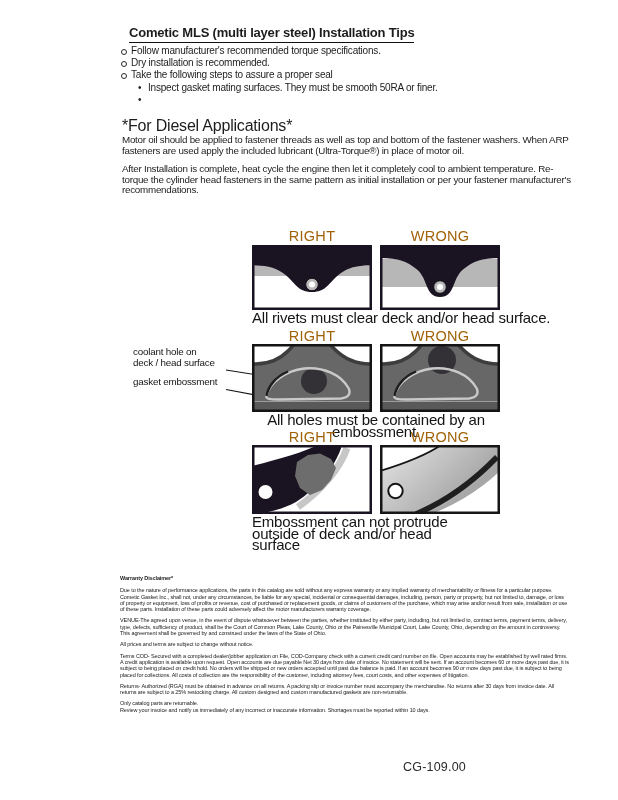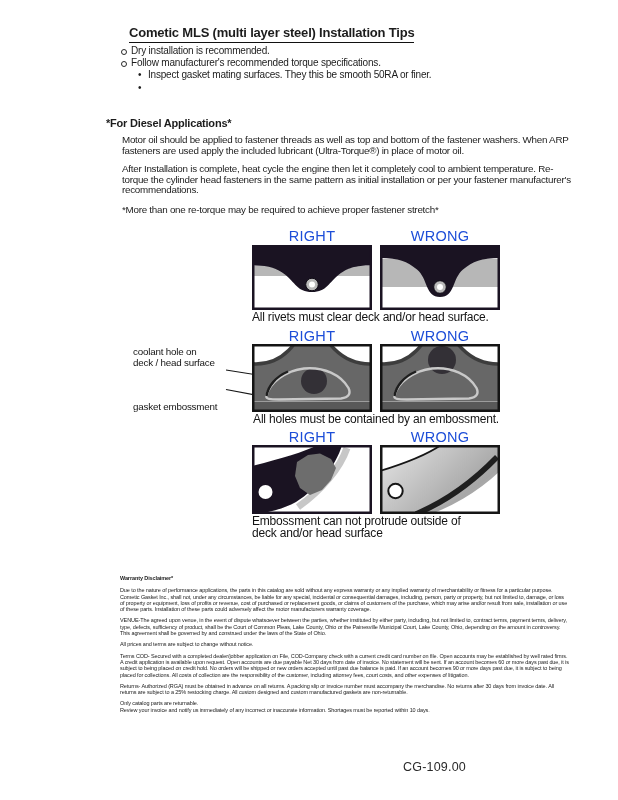--- a/index.html
+++ b/index.html
@@ -11,27 +11,27 @@
          border-bottom:1.6px solid #111;padding-bottom:2px;}
 
   .bullets{left:106px;top:45px;width:470px;font-size:10px;letter-spacing:-0.2px;}
   .b,.sb{position:relative;line-height:12.2px;white-space:nowrap;}
   .b{padding-left:10px;}
   .b .marker{position:absolute;left:0;top:3.5px;width:4.2px;height:4.2px;border:1px solid #2a2a2a;
              border-radius:50%;}
   .sb{padding-left:10px;margin-left:17px;}
   .sb .marker{position:absolute;left:0;top:0;font-size:10px;}
 
-  .diesel-head{left:91px;top:117px;font-size:11px;font-weight:bold;letter-spacing:-0.2px;}
+  .diesel-head{left:107px;top:117px;font-size:16px;font-weight:normal;letter-spacing:-0.2px;}
   .para{left:107px;width:452px;font-size:9.8px;line-height:10.6px;letter-spacing:-0.25px;}
   .p1{top:135px;} .p2{top:164px;} .note{top:205px;}
 
-  .dg-label{width:120px;text-align:center;font-size:14.5px;letter-spacing:0.3px;color:#1d4ed8;}
+  .dg-label{width:120px;text-align:center;font-size:14.5px;letter-spacing:0.3px;color:#a16207;}
   .dg-box{width:120px;display:block;}
-  .caption{font-size:12px;letter-spacing:-0.2px;color:#141414;line-height:11.5px;}
+  .caption{font-size:15px;letter-spacing:-0.2px;color:#141414;line-height:11.5px;}
 
   .callout{font-size:9.8px;letter-spacing:-0.2px;line-height:11px;color:#141414;}
 
   .legal{left:105px;top:575px;width:449px;font-size:5.5px;line-height:6.3px;letter-spacing:-0.1px;
          color:#222;}
   .legal p{margin:0 0 5px 0;}
   .legal p.tight{margin:0;}
   .legal .lh{font-weight:bold;margin-bottom:6px;}
 
   .code{left:388px;top:760px;font-size:12.5px;letter-spacing:0.2px;color:#2a2a2a;}
@@ -39,39 +39,42 @@
 </head>
 <body>
 
 <div class="page">
 
   <div class="abs title">Cometic MLS (multi layer steel) Installation Tips</div>
 
   <div class="abs bullets">
     <div class="b">
       <span class="marker"></span>
+      <span>Follow manufacturer's recommended torque specifications.</span>
+    </div>
+    <div class="b">
+      <span class="marker"></span>
       <span>Dry installation is recommended.</span>
     </div>
     <div class="b">
       <span class="marker"></span>
-      <span>Follow manufacturer's recommended torque specifications.</span>
+      <span>Take the following steps to assure a proper seal</span>
     </div>
     <div class="sb">
       <span class="marker">•</span>
-      <span>Inspect gasket mating surfaces.  They this be smooth 50RA or finer.</span>
+      <span>Inspect gasket mating surfaces.  They must be smooth 50RA or finer.</span>
     </div>
     <div class="sb">
       <span class="marker">•</span>
     </div>
   </div>
 
   <div class="abs diesel-head">*For Diesel Applications*</div>
   <div class="abs para p1">Motor oil should be applied to fastener threads as well as top and bottom of the fastener washers. When ARP fasteners are used apply the included lubricant (Ultra-Torque®) in place of motor oil.</div>
   <div class="abs para p2">After Installation is complete, heat cycle the engine then let it completely cool to ambient temperature. Re-torque the cylinder head fasteners in the same pattern as initial installation or per your fastener manufacturer's recommendations.</div>
-  <div class="abs para note">*More than one re-torque may be required to achieve proper fastener stretch*</div>
 
   <div class="abs dg-label" style="left:237px;top:228px;">RIGHT</div>
   <div class="abs dg-label" style="left:365px;top:228px;">WRONG</div>
 
   <svg class="abs dg-box" style="left:237px;top:245px;" width="120" height="65" viewBox="0 0 120 65">
     <rect width="120" height="65" fill="#fff"></rect>
     <rect x="0" y="21" width="120" height="10" fill="#b7b7b7"></rect>
     <rect x="0" y="31" width="120" height="34" fill="#fff"></rect>
     <path d="M0,0 H120 V20.5 C102,20.5 96,23 87,29.5 C77,37 75,47 60,47 C45,47 43,37 33,29.5 C24,23 18,20.5 0,20.5 Z" fill="#1a1322"></path>
     <circle cx="60" cy="39.5" r="6.3" fill="#b9b9b9" stroke="#0e0a14" stroke-width="1"></circle>
@@ -91,21 +94,21 @@
 
   <div class="abs caption" style="left:237px;top:312px;">All rivets must clear deck and/or head surface.</div>
 
   <div class="abs dg-label" style="left:237px;top:328px;">RIGHT</div>
   <div class="abs dg-label" style="left:365px;top:328px;">WRONG</div>
 
   <div class="abs callout" style="left:118px;top:346px;width:92px;">
     <div>coolant hole on</div>
     <div>deck / head surface</div>
   </div>
-  <div class="abs callout" style="left:118px;top:401px;width:92px;">gasket embossment</div>
+  <div class="abs callout" style="left:118px;top:376px;width:92px;">gasket embossment</div>
 
   <svg class="abs" style="left:110px;top:340px;" width="260" height="75" viewBox="0 0 260 75">
     <line x1="101" y1="30" x2="190" y2="44" stroke="#161616" stroke-width="1.1"></line>
     <line x1="101" y1="49.5" x2="152" y2="59" stroke="#161616" stroke-width="1.1"></line>
   </svg>
 
   <svg class="abs dg-box" style="left:237px;top:344px;" width="120" height="68" viewBox="0 0 120 68">
     <rect width="120" height="68" fill="#fff"></rect>
     <rect x="0" y="0" width="120" height="58" fill="#676767"></rect>
     <circle cx="4" cy="-26" r="46" fill="#fff" stroke="#3d3d3d" stroke-width="3.5"></circle>

